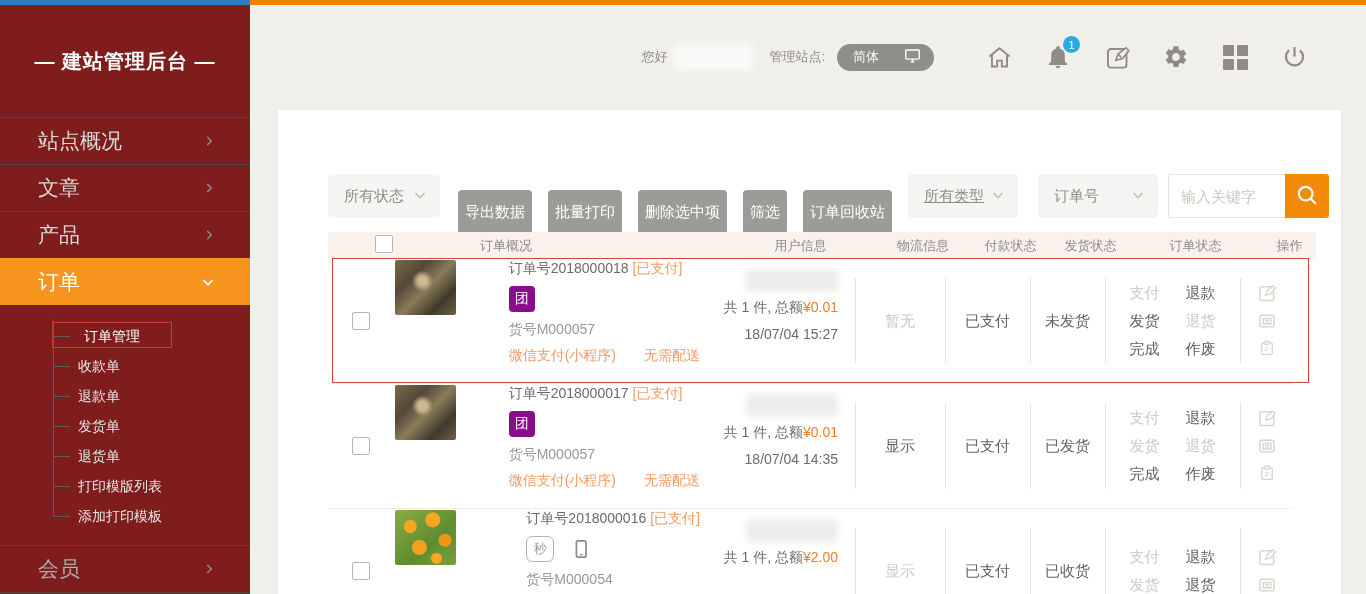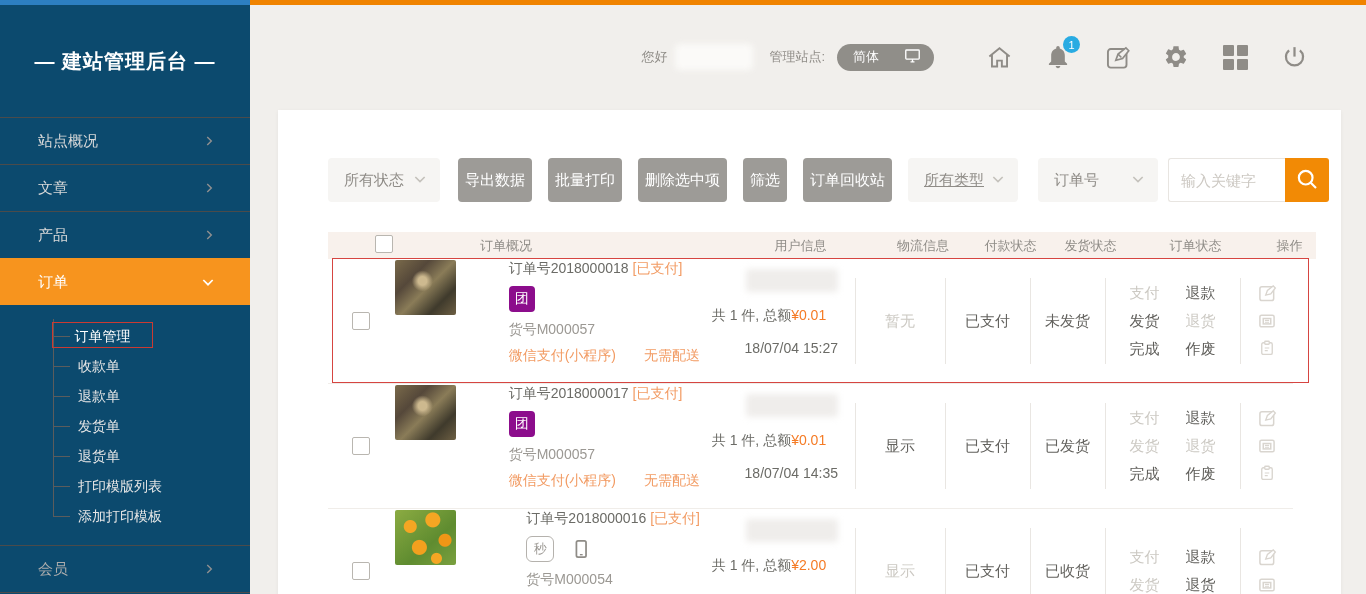--- a/index.html
+++ b/index.html
@@ -2,51 +2,51 @@
 <html><head>
 <meta charset="utf-8">
 <style>
   html,body{width:1366px;height:594px;overflow:hidden;margin:0;padding:0;}
   body{background:#f1efec;font-family:"Liberation Sans","DejaVu Sans",sans-serif;position:relative;}
   
   .accent{position:absolute;top:0;height:5px;}
   .accent-blue{left:0;width:250px;background:#2d7fc1;}
   .accent-orange{left:250px;right:0;background:#f08300;}
   
-  .sidebar{position:absolute;top:5px;left:0;width:250px;bottom:0;background:#0c4a6e;}
+  .sidebar{position:absolute;top:5px;left:0;width:250px;bottom:0;background:#7f1d1d;}
   .side-title{height:112px;display:flex;align-items:center;justify-content:center;color:#fff;font-size:20px;font-weight:bold;letter-spacing:1px;}
-  .nav-item{height:46px;border-top:1px solid #4b4b4b;display:flex;align-items:center;justify-content:space-between;padding:0 34px 0 38px;color:#d9d9d9;font-size:15px;cursor:pointer;}
+  .nav-item{height:46px;border-top:1px solid #4b4b4b;display:flex;align-items:center;justify-content:space-between;padding:0 34px 0 38px;color:#d9d9d9;font-size:21px;cursor:pointer;}
   .nav-item .chev{color:#909090;display:flex;}
   .nav-item.active{background:#f7941e;color:#fff;border-top-color:#f7941e;}
   .nav-item.active .chev{color:#fff;}
   .nav-item.dim{color:#adadad;}
   .nav-item.last{border-bottom:1px solid #4b4b4b;gap:36px;}
   .submenu{position:relative;padding:16px 0 14px;}
   .submenu:before{content:"";position:absolute;left:53px;top:14px;bottom:28px;border-left:1px solid #5c5c5c;}
   .sub-item{position:relative;height:30px;line-height:30px;padding-left:78px;color:#e6e6e6;font-size:14px;cursor:pointer;}
   .sub-item:before{content:"";position:absolute;left:53px;top:15px;width:17px;border-top:1px solid #5c5c5c;}
-  .redbox{display:inline-block;width:101px;height:26px;line-height:26px;text-align:center;border:1px solid #cb3a32;margin-left:-26px;color:#fff;box-sizing:border-box;}
+  .redbox{display:inline-block;width:120px;height:26px;line-height:26px;text-align:center;border:1px solid #cb3a32;margin-left:-26px;color:#fff;box-sizing:border-box;}
   
   .topbar{position:absolute;top:38px;right:56px;height:38px;display:flex;align-items:center;color:#8f8c87;font-size:13px;}
   .blur-name{width:78px;height:26px;background:#fbfaf8;border-radius:4px;filter:blur(3px);margin:0 16px 0 8px;}
   .pill{height:27px;background:#908e89;border-radius:14px;color:#fff;display:flex;align-items:center;gap:24px;padding:0 12px 0 16px;font-size:13px;margin-left:12px;cursor:pointer;}
   .tb-icons{display:flex;align-items:center;margin-left:22px;}
   .tb-icon{width:32px;height:32px;margin-left:27px;position:relative;color:#8f8c87;display:flex;align-items:center;justify-content:center;cursor:pointer;}
   .nbadge{position:absolute;top:-5px;right:-6px;min-width:17px;height:17px;border-radius:50%;background:#29abe2;color:#fff;font-size:11px;display:flex;align-items:center;justify-content:center;}
   .grid-ic{display:grid;grid-template-columns:11px 11px;grid-template-rows:11px 11px;gap:3px;}
   .grid-ic span{background:#8f8c87;border-radius:1px;}
   
   .card{position:absolute;left:278px;top:110px;width:1063px;height:540px;background:#fff;box-shadow:0 1px 4px rgba(0,0,0,.05);}
   
   .filters{position:absolute;left:50px;top:48px;display:flex;align-items:center;}
   .dd{height:44px;background:#f6f5f3;border-radius:4px;display:flex;align-items:center;justify-content:space-between;color:#8f8c87;font-size:15px;padding:0 12px 0 16px;cursor:pointer;box-sizing:border-box;}
   .dd-status{width:112px;margin-right:18px;}
   .dd-type{width:110px;margin-right:20px;text-decoration:underline;}
   .dd-field{width:120px;margin-right:10px;}
-  .fbtn{height:44px;background:#9d9b97;border-radius:4px;color:#fff;font-size:15px;display:flex;align-items:center;padding:0 7px;margin-right:16px;cursor:pointer;}
+  .fbtn{height:44px;background:#9d9b97;border-radius:4px;color:#fff;font-size:15px;display:flex;align-items:center;padding:0 7px;margin-right:16px;cursor:pointer;margin-top:32px;}
   .kw{width:117px;height:44px;box-sizing:border-box;border:1px solid #e8e5e1;border-right:none;border-radius:3px 0 0 3px;padding:0 12px;font-size:15px;color:#6b6b66;font-family:inherit;outline:none;}
   .kw::placeholder{color:#ccc8c2;}
   .search-btn{width:44px;height:44px;background:#f28a05;border-radius:0 3px 3px 0;display:flex;align-items:center;justify-content:center;cursor:pointer;border:none;}
   
   .tgrid{display:grid;grid-template-columns:52px 320px 155px 90px 85px 75px 135px 53px;}
   .thead{position:absolute;left:50px;top:122px;width:965px;height:27px;background:#f8f1ec;align-items:center;color:#8f8c87;font-size:13px;padding-left:23px;}
   .th{text-align:center;}
   .th-order{text-align:left;padding-left:77px;}
   .th-cb{padding-left:24px;}
   .rows{position:absolute;left:50px;top:149px;width:965px;}
@@ -62,23 +62,23 @@
   .oline1{color:#6b6b66;}
   .tag-paid{color:#f29b63;margin-left:4px;}
   .oline2{margin-top:8px;display:flex;align-items:center;}
   .badge-filled{width:26px;height:26px;background:#8c0d8c;color:#fff;border-radius:4px;font-size:14px;display:flex;align-items:center;justify-content:center;}
   .badge-outline{min-width:20px;height:24px;border:1px solid #b5b2ad;color:#9b9893;border-radius:6px;font-size:13px;display:flex;align-items:center;justify-content:center;padding:0 3px;background:#fff;}
   .phone-ic{color:#8f8c87;margin-left:16px;display:flex;}
   .oline3{margin-top:9px;color:#9b9893;}
   .oline4{margin-top:8px;color:#f29b63;display:flex;gap:28px;}
   .ucell{padding:10px 17px 0 0;text-align:right;color:#6b6b66;font-size:14px;}
   .ublur{width:92px;height:23px;background:#efedeb;border-radius:3px;filter:blur(3px);margin-left:auto;}
-  .uqty{margin-top:15px;text-align:center;}
+  .uqty{margin-top:7px;}
   .amount{color:#f57b25;}
-  .utime{margin-top:15px;}
+  .utime{margin-top:9px;}
   .ccell{display:flex;align-items:center;justify-content:center;color:#63625e;font-size:15px;}
   .link{cursor:pointer;text-align:right;}
   .muted{color:#ccc9c3 !important;cursor:default;}
   .scell{display:flex;align-items:center;justify-content:center;}
   .sgrid{display:grid;grid-template-columns:auto auto;column-gap:26px;row-gap:9px;font-size:15px;color:#5f5e5a;text-align:center;}
   .slink{cursor:pointer;}
   .opcell{display:flex;flex-direction:column;align-items:center;justify-content:center;gap:8px;color:#d9d5cf;}
   .op{cursor:pointer;height:20px;display:flex;}
   .vdiv{position:absolute;top:19px;bottom:19px;width:1px;background:#e9e6e2;}
   .vd1{left:527px;} .vd2{left:617px;} .vd3{left:702px;} .vd4{left:777px;} .vd5{left:912px;}

